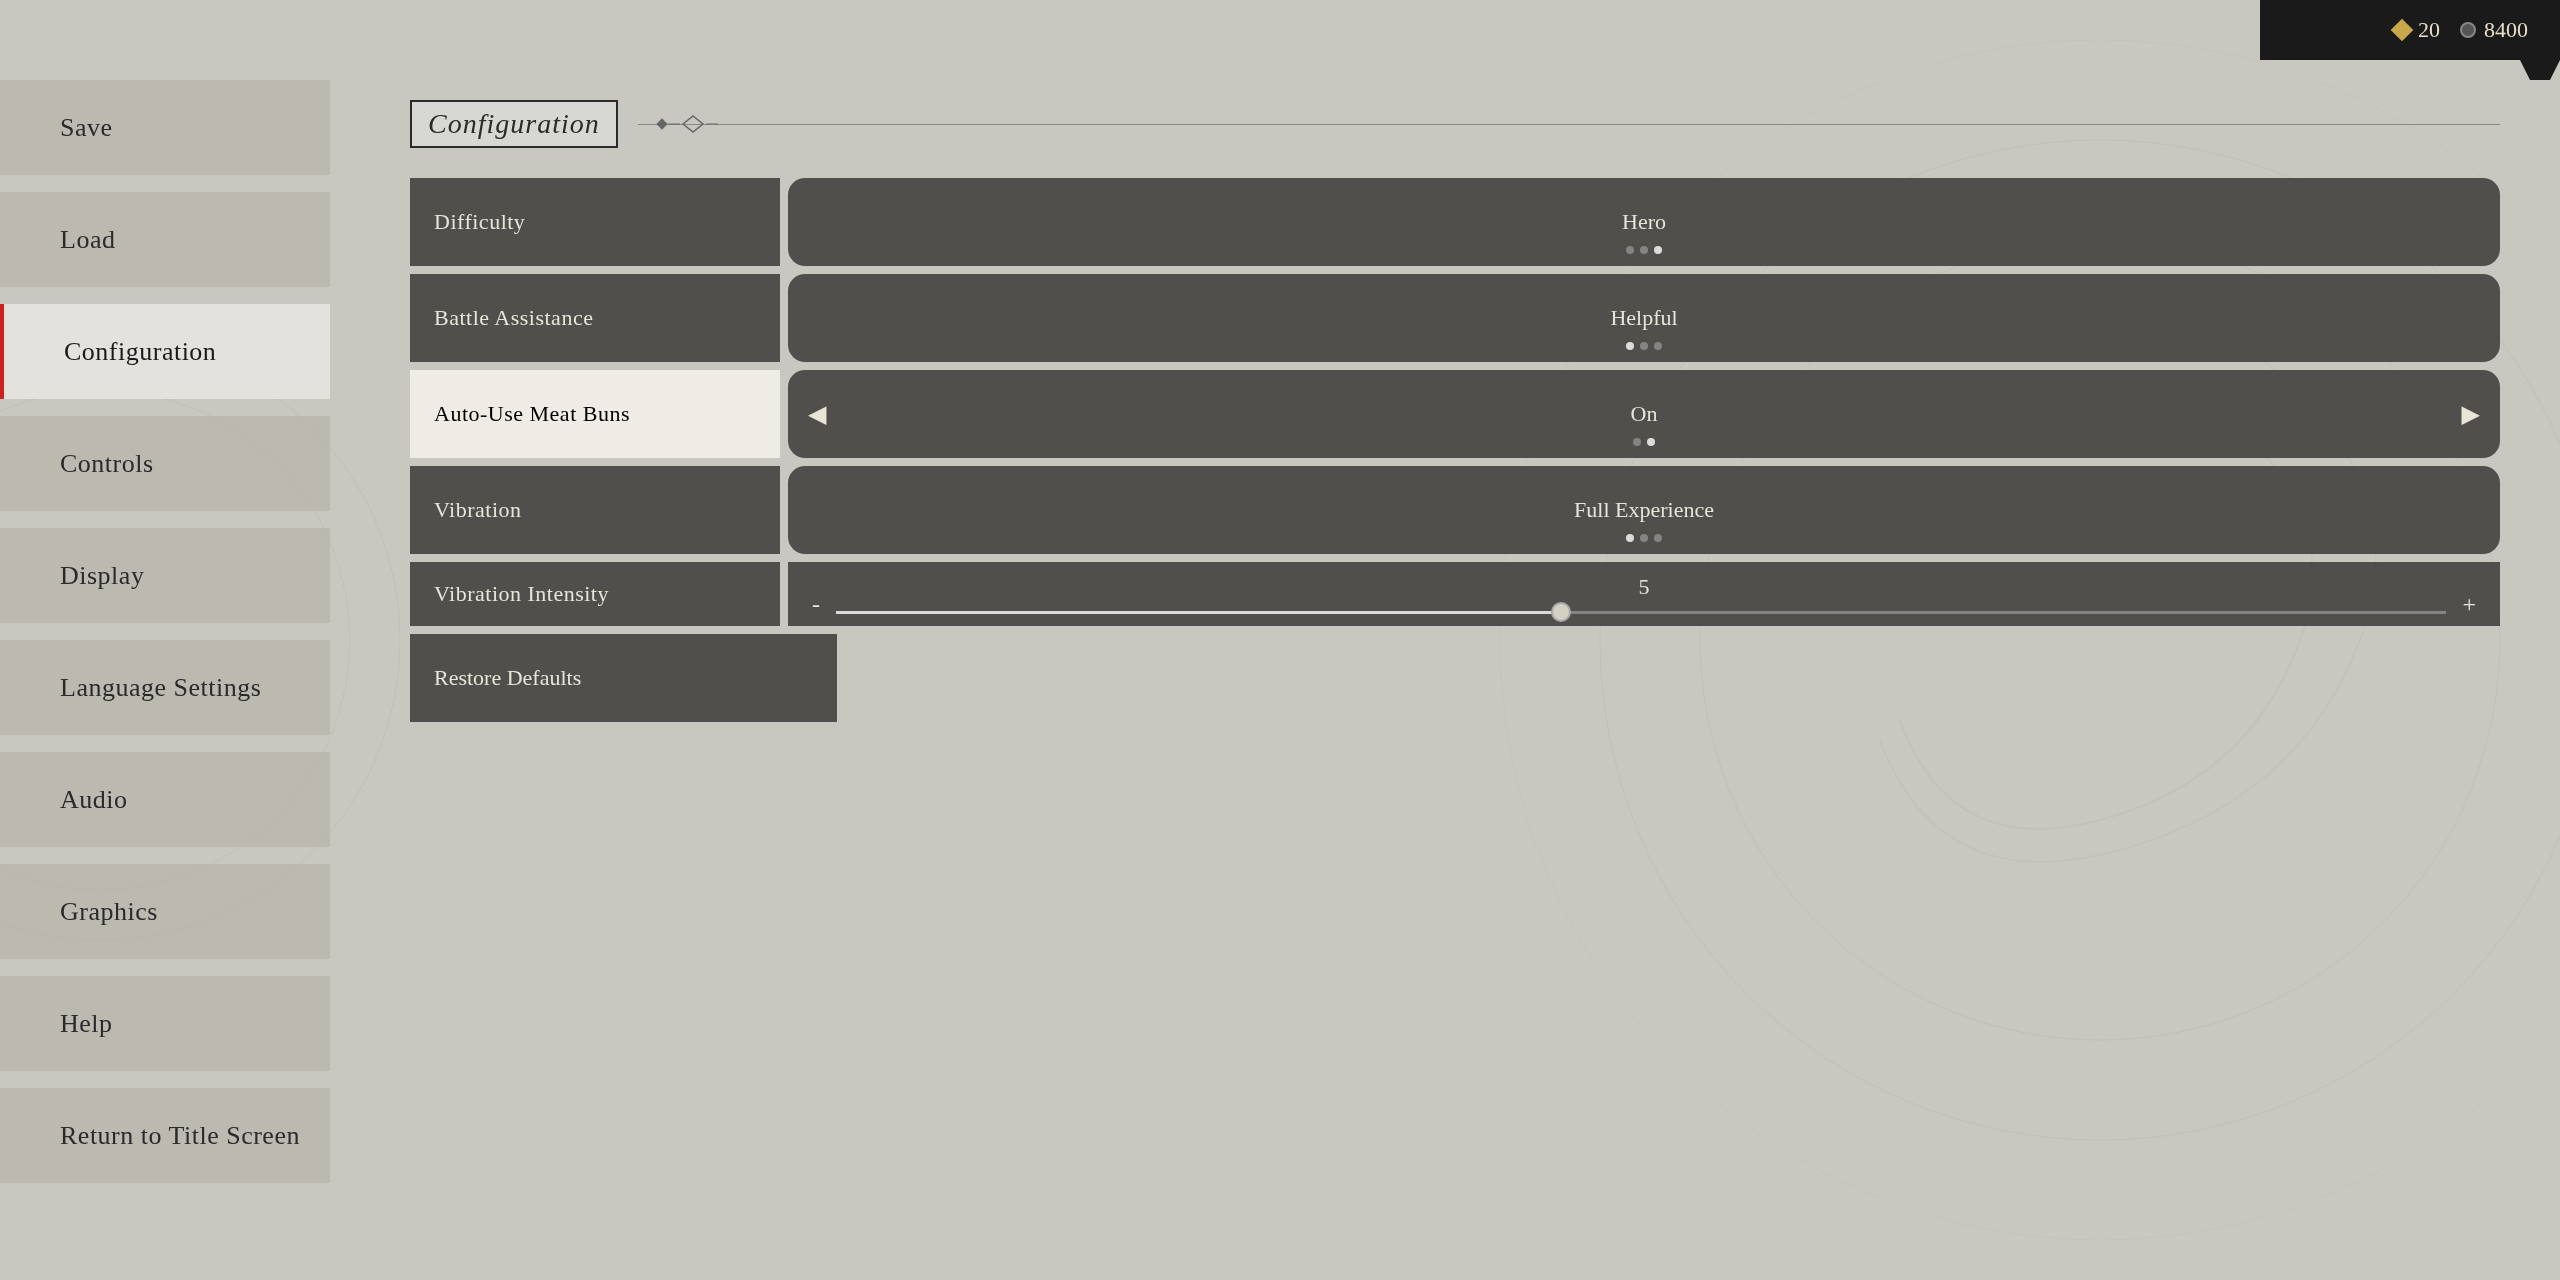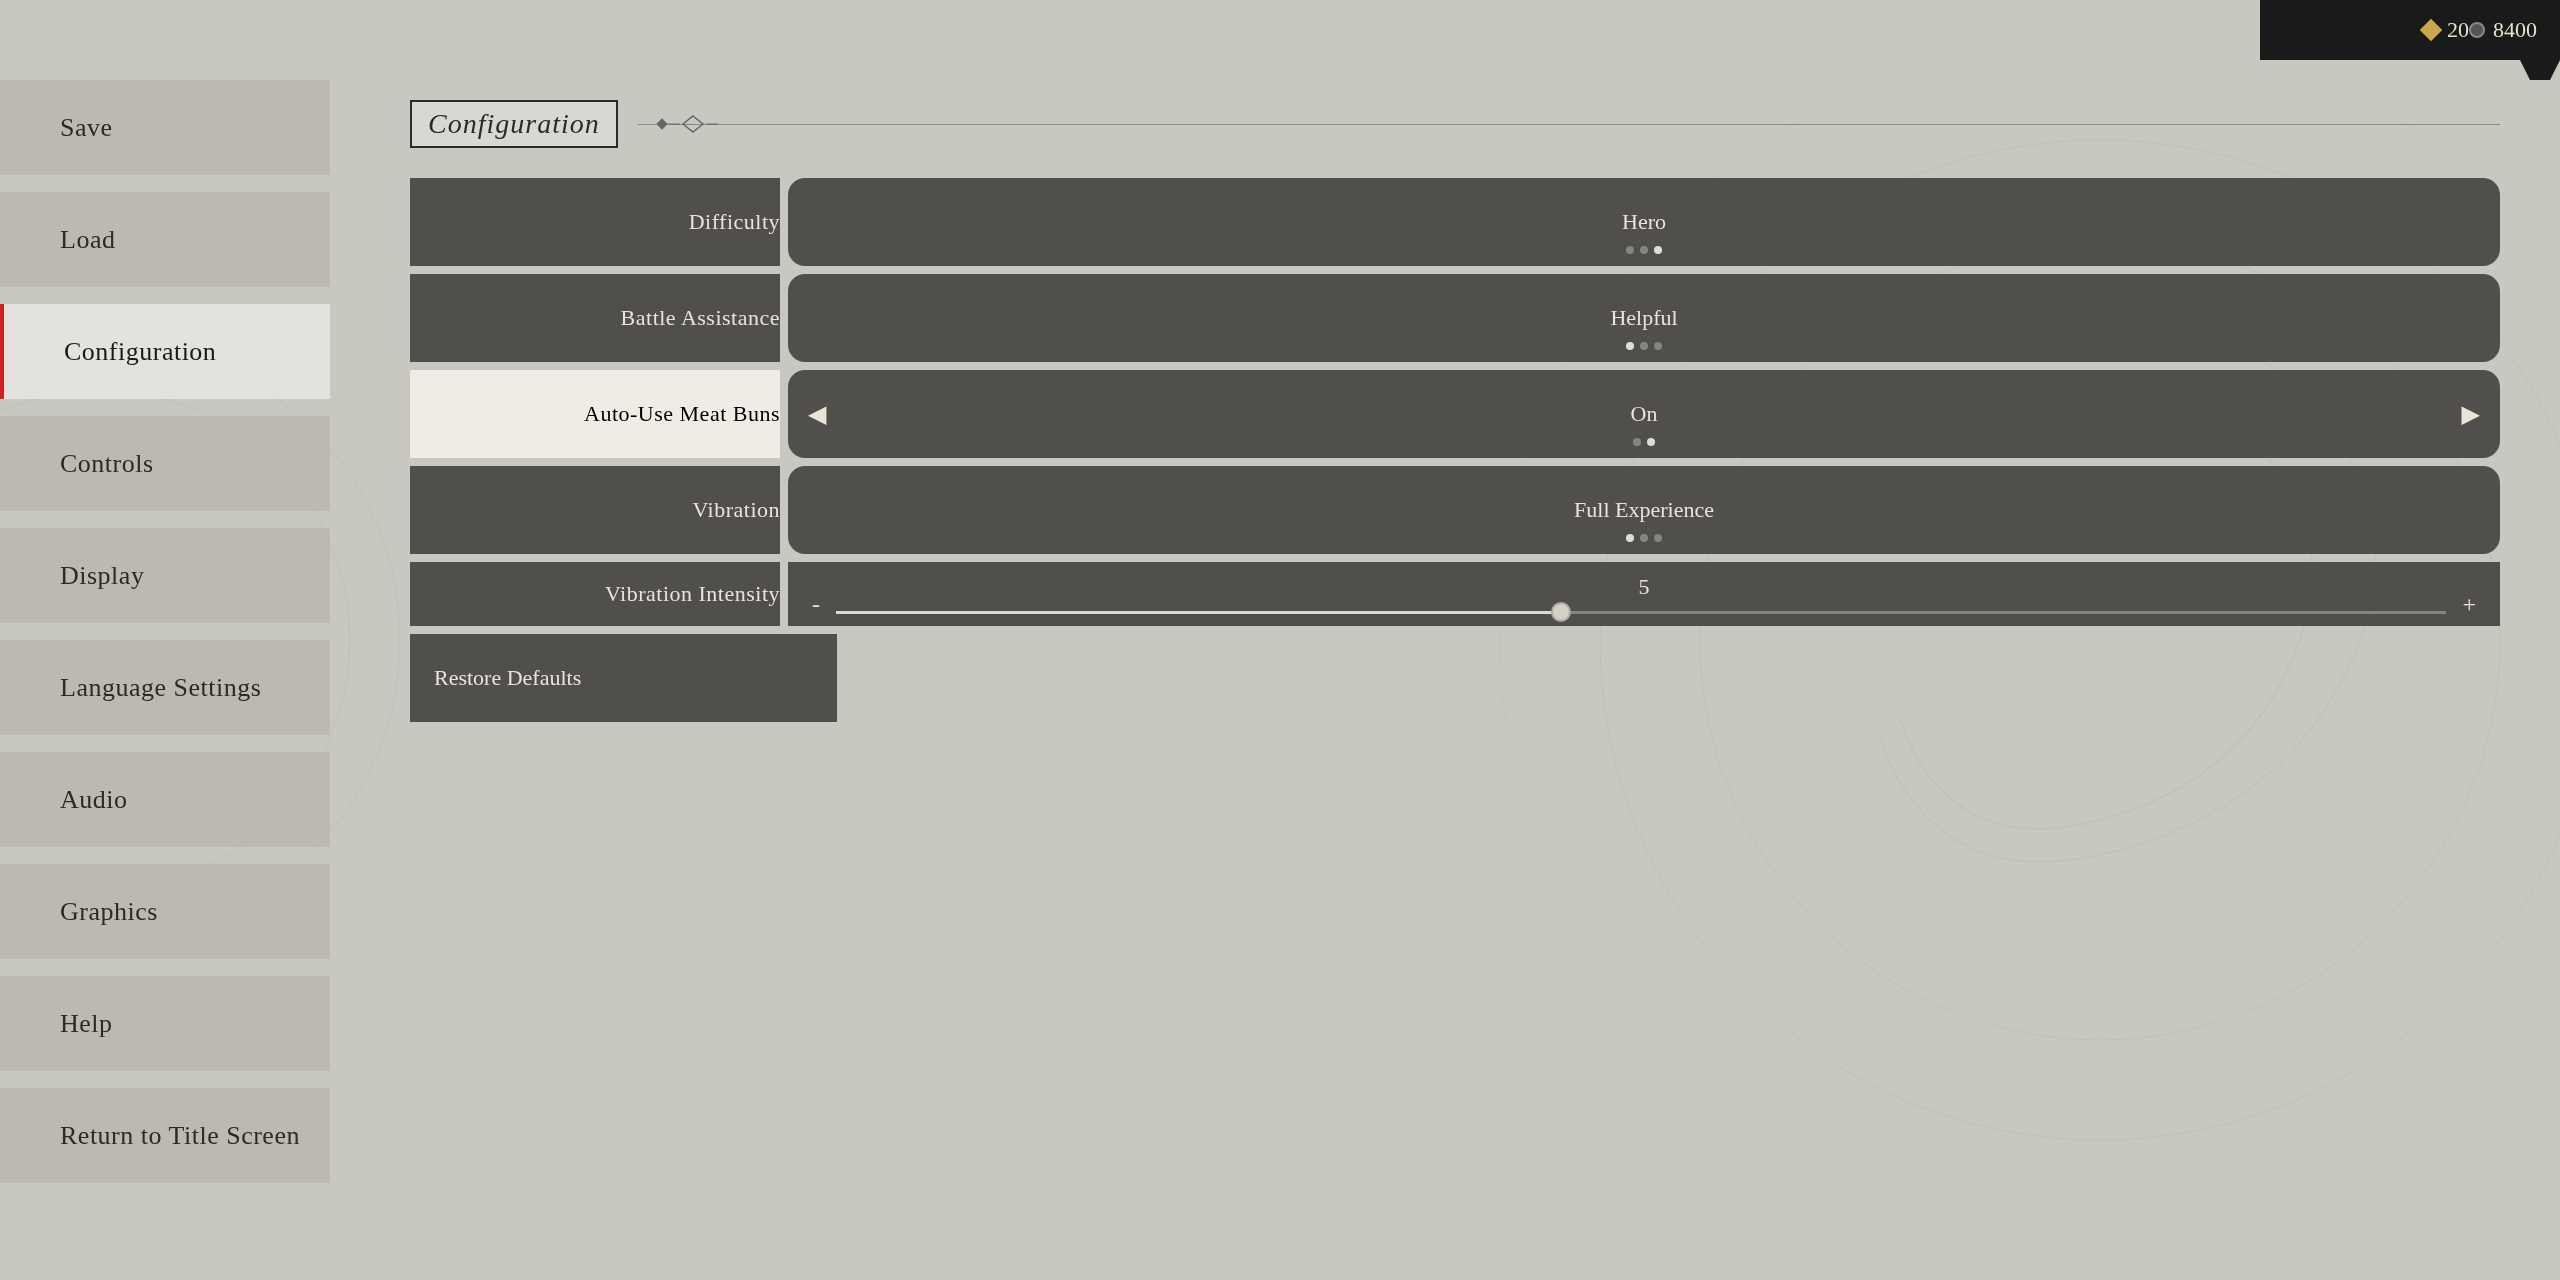--- a/index.html
+++ b/index.html
@@ -25,21 +25,22 @@
     .top-bar {
       position: absolute;
       top: 0;
       right: 0;
       width: 300px;
       height: 60px;
       background: #1a1a1a;
       display: flex;
       align-items: center;
       justify-content: flex-end;
-      padding-right: 23px;
+      padding-right: 32px;
+      gap: 20px;
       z-index: 100;
     }
 
     .top-bar-currency {
       display: flex;
       align-items: center;
       gap: 8px;
       color: #e8e0c8;
       font-size: 22px;
     }
@@ -171,21 +172,20 @@
       gap: 8px;
     }
 
     .setting-label-cell {
       width: 370px;
       background: rgba(60, 58, 55, 0.85);
       display: flex;
       align-items: center;
       padding-left: 24px;
       flex-shrink: 0;
-      justify-content: flex-end;
     }
 
     .setting-label-cell.selected {
       background: rgba(240, 238, 230, 0.95);
     }
 
     .setting-label {
       font-size: 22px;
       color: #e8e4d8;
       letter-spacing: 0.5px;

